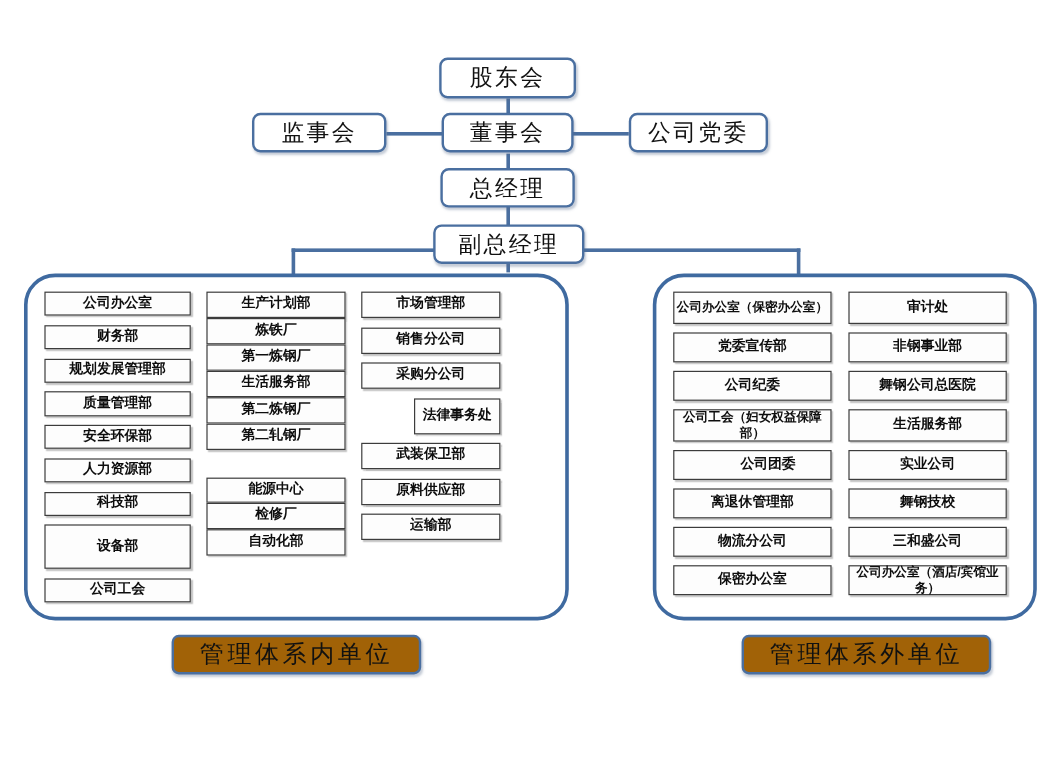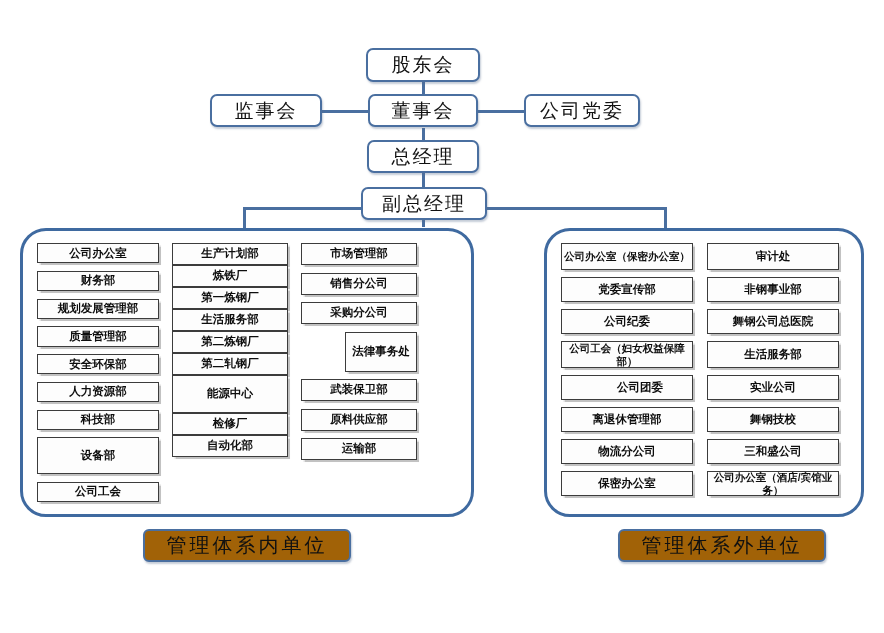--- a/index.html
+++ b/index.html
@@ -117,30 +117,30 @@
         <div class="cell" style="height:22px;">公司工会</div>
       </div>
 
       <div class="col" style="flex:0 0 116px;gap:0;">
         <div class="cell" style="height:22px;">生产计划部</div>
         <div class="cell" style="height:22px;">炼铁厂</div>
         <div class="cell" style="height:22px;">第一炼钢厂</div>
         <div class="cell" style="height:22px;">生活服务部</div>
         <div class="cell" style="height:22px;">第二炼钢厂</div>
         <div class="cell" style="height:22px;">第二轧钢厂</div>
-        <div class="cell" style="height:38px;">能源中心</div>
+        <div class="cell" style="height:21px;margin-top:23px;">能源中心</div>
         <div class="cell" style="height:22px;">检修厂</div>
         <div class="cell" style="height:22px;">自动化部</div>
       </div>
 
       <div class="col" style="flex:0 0 116px;gap:7.5px;">
         <div class="cell" style="height:22px;">市场管理部</div>
         <div class="cell" style="height:22px;">销售分公司</div>
         <div class="cell" style="height:22px;">采购分公司</div>
-        <div class="cell" style="height:40px;margin-left:44px;">法律事务处</div>
+        <div class="cell" style="height:30px;margin-left:44px;">法律事务处</div>
         <div class="cell" style="height:22px;">武装保卫部</div>
         <div class="cell" style="height:22px;">原料供应部</div>
         <div class="cell" style="height:22px;">运输部</div>
       </div>
 
     </div>
   </div>
 
   <div class="group" style="left:544px;top:228px;width:320px;height:289px;">
     <div class="cols" style="padding:12px 14px;gap:14px;">

